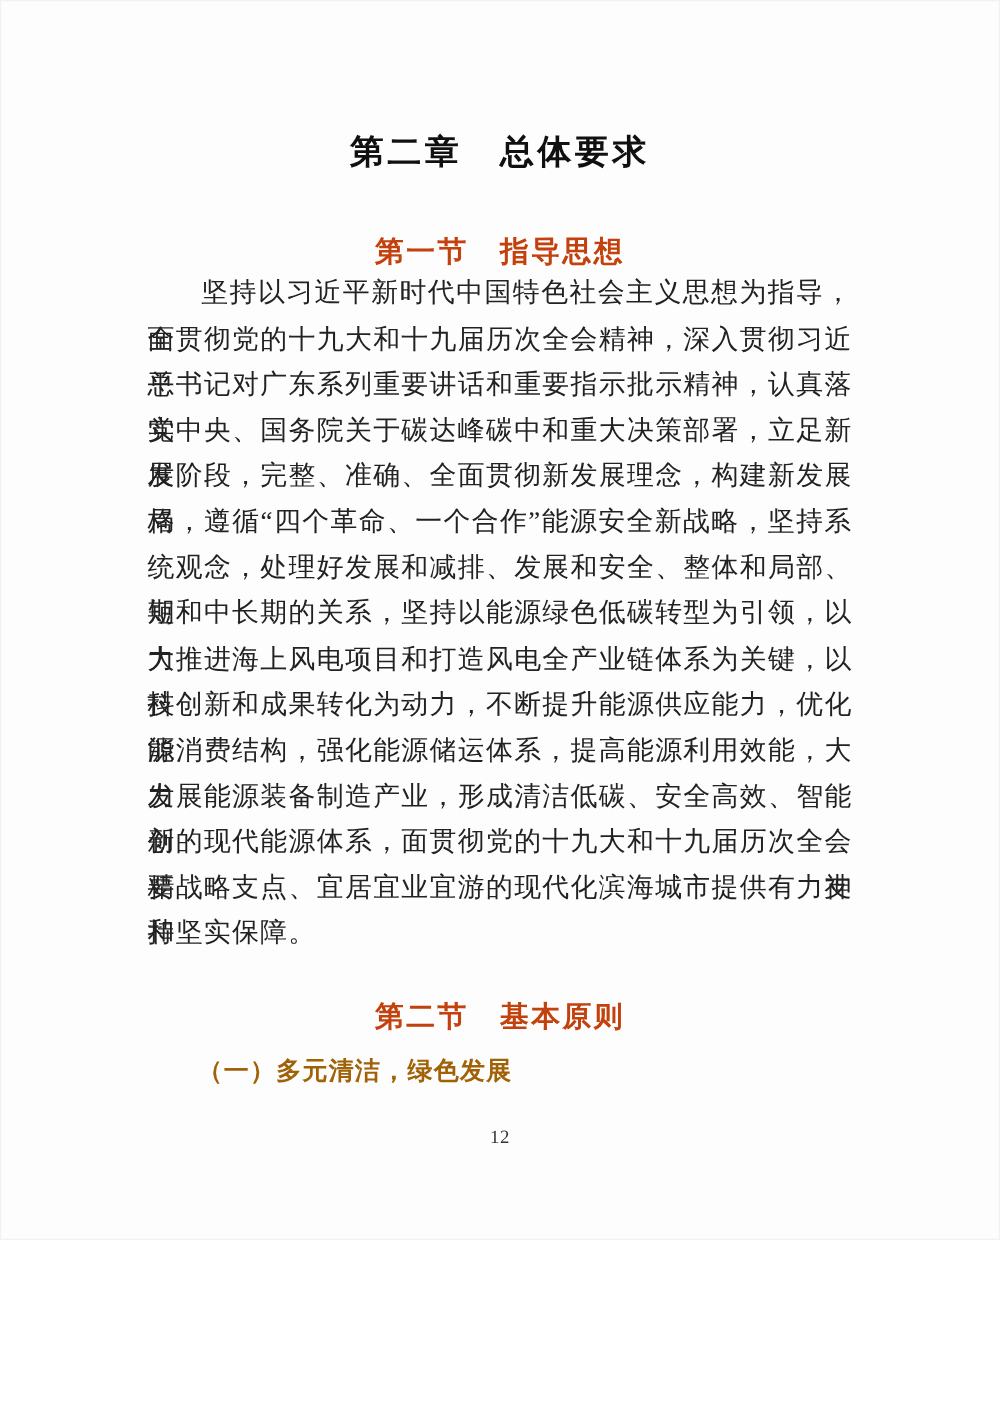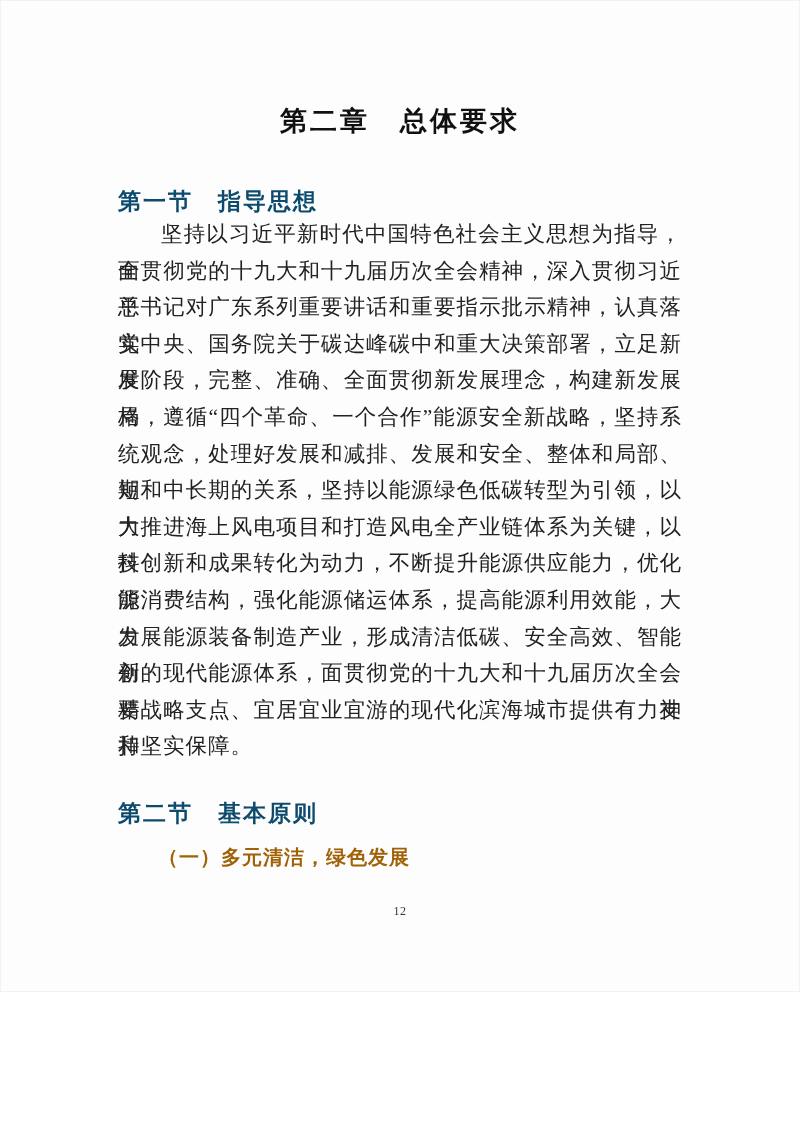--- a/index.html
+++ b/index.html
@@ -25,24 +25,25 @@
     padding-top: 104px;
     text-align: center;
     font-family: "Liberation Sans", "DejaVu Sans", sans-serif;
     font-size: 27px;
     font-weight: 700;
     letter-spacing: 3px;
     color: #101010;
     line-height: 34px;
   }
   .section-heading {
+    text-align: center;
     font-size: 23px;
     font-weight: 700;
     letter-spacing: 2px;
-    color: #0c4a6e;
+    color: #c2410c;
     line-height: 28px;
   }
   .section-heading.first {
     margin-top: 50px;
   }
   .section-heading.second {
     margin-top: 35px;
   }
   .paragraph {
     margin-top: 0;
@@ -70,21 +71,21 @@
     text-indent: 2em;
     letter-spacing: 1px;
     color: #a16207;
   }
   .page-number {
     position: absolute;
     left: 0;
     right: 0;
     bottom: 73px;
     text-align: center;
-    font-size: 12px;
+    font-size: 15px;
     color: #333333;
     letter-spacing: 0.5px;
   }
 </style>
 </head>
 <body>
 
 <div class="page">
   <div class="content">
 

